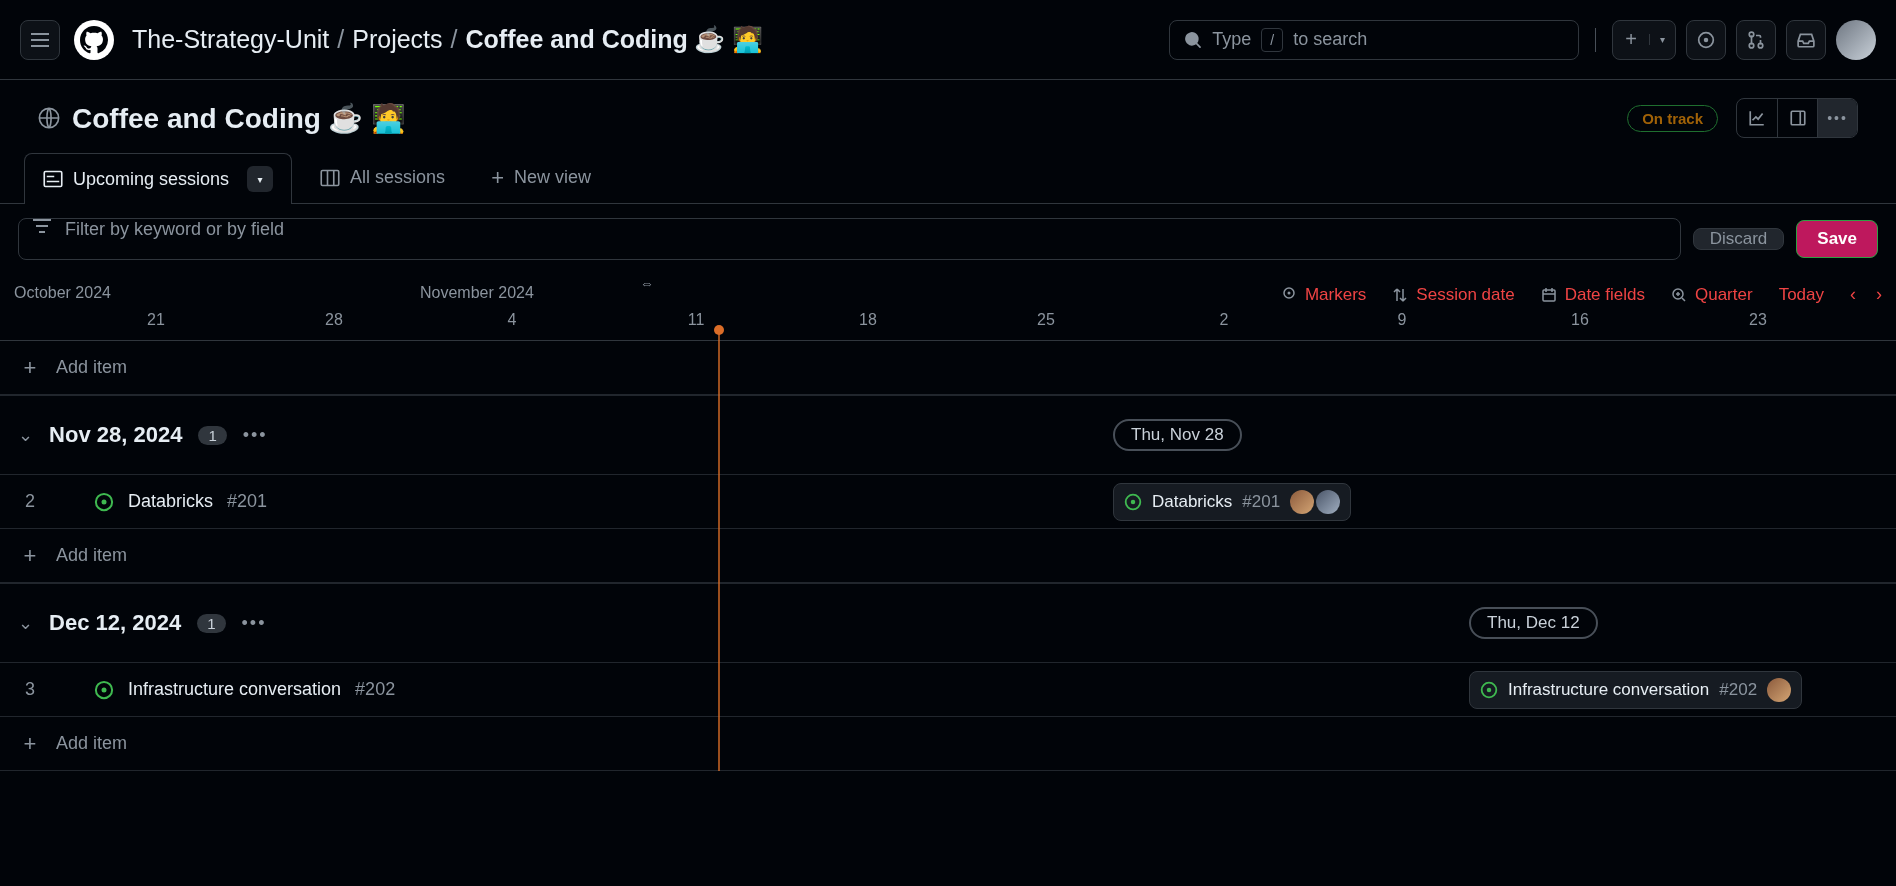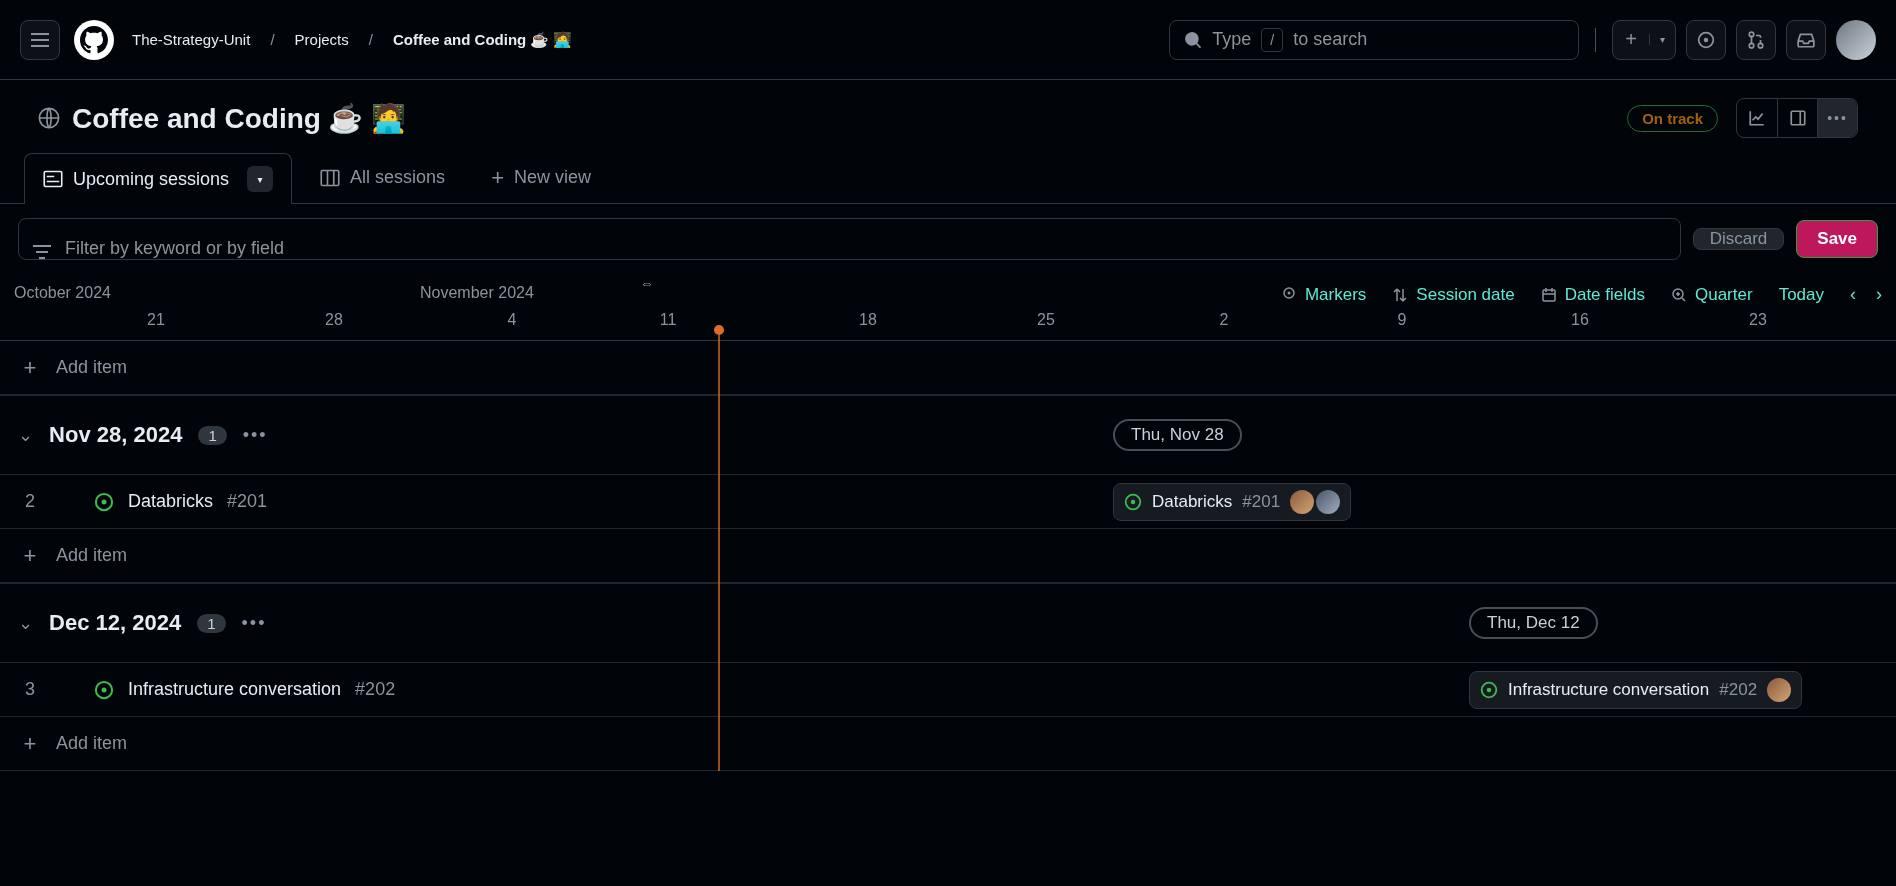--- a/index.html
+++ b/index.html
@@ -2,21 +2,21 @@
 <html><head>
 <meta charset="utf-8">
 <style>
 * { box-sizing: border-box; margin: 0; padding: 0; }
 html, body { width: 1896px; height: 886px; background: #010409; color: #e6edf3; font-family: -apple-system, BlinkMacSystemFont, "Segoe UI", Helvetica, Arial, sans-serif; font-size: 14px; overflow: hidden; }
 
 
 .header { display: flex; align-items: center; height: 80px; padding: 0 20px; border-bottom: 1px solid #30363d; }
 .icon-btn { display: inline-flex; align-items: center; justify-content: center; width: 40px; height: 40px; border: 1px solid #30363d; border-radius: 8px; background: #0d1117; color: #8b949e; cursor: pointer; }
 .gh-logo { width: 40px; height: 40px; border-radius: 50%; background: #fff; display: flex; align-items: center; justify-content: center; margin: 0 18px 0 14px; cursor: pointer; }
-.breadcrumbs { display: flex; align-items: center; gap: 20px; font-size: 15px; }
+.breadcrumbs { display: flex; align-items: center; gap: 8px; font-size: 25px; }
 .breadcrumbs a { color: #e6edf3; text-decoration: none; cursor: pointer; }
 .bc-sep { color: #8b949e; }
 .breadcrumbs .current { font-weight: 600; }
 .header-right { margin-left: auto; display: flex; align-items: center; gap: 10px; padding-left: 14px; }
 .search { display: flex; align-items: center; width: 410px; height: 40px; border: 1px solid #30363d; border-radius: 8px; padding: 0 14px; color: #8b949e; gap: 10px; font-size: 18px; cursor: text; }
 .key { display: inline-flex; align-items: center; justify-content: center; min-width: 22px; height: 24px; border: 1px solid #30363d; border-radius: 4px; padding: 0 6px; font-size: 14px; }
 .vdiv { width: 1px; height: 24px; background: #484f58; margin: 0 6px; }
 .plus-btn { display: inline-flex; align-items: center; height: 40px; border: 1px solid #30363d; border-radius: 8px; background: #0d1117; color: #8b949e; cursor: pointer; }
 .plus-btn span:first-child { padding: 0 12px; font-size: 20px; }
 .plus-btn span:last-child { border-left: 1px solid #30363d; padding: 0 10px; font-size: 10px; }
@@ -33,28 +33,28 @@
 .btn-group > div.active { background: #21262d; }
 
 
 .tabs { display: flex; align-items: center; gap: 10px; padding: 14px 24px 0; border-bottom: 1px solid #30363d; }
 .tab { display: flex; align-items: center; gap: 10px; padding: 12px 18px; color: #8b949e; font-size: 18px; cursor: pointer; border-radius: 8px 8px 0 0; }
 .tab.active { border: 1px solid #30363d; border-bottom: none; background: #010409; color: #e6edf3; position: relative; top: 1px; }
 .tab-caret { width: 26px; height: 26px; border-radius: 6px; background: #21262d; display: flex; align-items: center; justify-content: center; margin-left: 8px; font-size: 10px; }
 
 
 .filter-bar { display: flex; align-items: center; gap: 12px; padding: 14px 18px; }
-.filter-input { flex: 1; display: flex; align-items: flex-end; gap: 14px; height: 42px; border: 1px solid #30363d; border-radius: 8px; padding: 0 14px; color: #8b949e; font-size: 18px; cursor: text; }
+.filter-input { flex: 1; display: flex; align-items: flex-start; gap: 14px; height: 42px; border: 1px solid #30363d; border-radius: 8px; padding: 0 14px; color: #8b949e; font-size: 18px; cursor: text; }
 .btn-discard { color: #8b949e; background: #21262d; border: 1px solid #30363d; border-radius: 8px; padding: 0 16px; font-size: 17px; cursor: pointer; }
 .btn-save { color: #fff; background: #be185d; border: 1px solid #2ea043; border-radius: 8px; padding: 8px 20px; font-size: 17px; font-weight: 600; cursor: pointer; }
 
 
 .tl-controls { display: flex; align-items: flex-start; padding: 10px 14px 0; position: relative; }
 .month-label { color: #8b949e; font-size: 16px; }
-.tl-right { margin-left: auto; display: flex; align-items: center; gap: 26px; color: #5eead4; font-size: 17px; }
+.tl-right { margin-left: auto; display: flex; align-items: center; gap: 26px; color: #ef4444; font-size: 17px; }
 .tl-right .ctl { display: flex; align-items: center; gap: 8px; cursor: pointer; }
 .tl-nav { display: flex; align-items: center; gap: 20px; }
 
 
 .date-row { position: relative; height: 36px; border-bottom: 1px solid #30363d; }
 .datecell { position: absolute; top: 6px; transform: translateX(-50%); color: #8b949e; font-size: 16px; }
 
 
 .body { position: relative; }
 .today-line { position: absolute; top: -8px; bottom: 0; width: 2px; background: rgba(219, 109, 40, 0.7); z-index: 5; }
@@ -244,21 +244,21 @@
       <span style="cursor:pointer;font-size:18px">‹</span>
       <span style="cursor:pointer;font-size:18px">›</span>
     </div>
   </div>
 </div>
 
 <div class="date-row">
   <span class="datecell" style="left:156px">21</span>
   <span class="datecell" style="left:334px">28</span>
   <span class="datecell" style="left:512px">4</span>
-  <span class="datecell" style="left:668px">11</span>
+  <span class="datecell" style="left:696px">11</span>
   <span class="datecell" style="left:868px">18</span>
   <span class="datecell" style="left:1046px">25</span>
   <span class="datecell" style="left:1224px">2</span>
   <span class="datecell" style="left:1402px">9</span>
   <span class="datecell" style="left:1580px">16</span>
   <span class="datecell" style="left:1758px">23</span>
   <span class="drag-handle" style="left:640px">⇔</span>
 </div>
 
 <div class="body">

